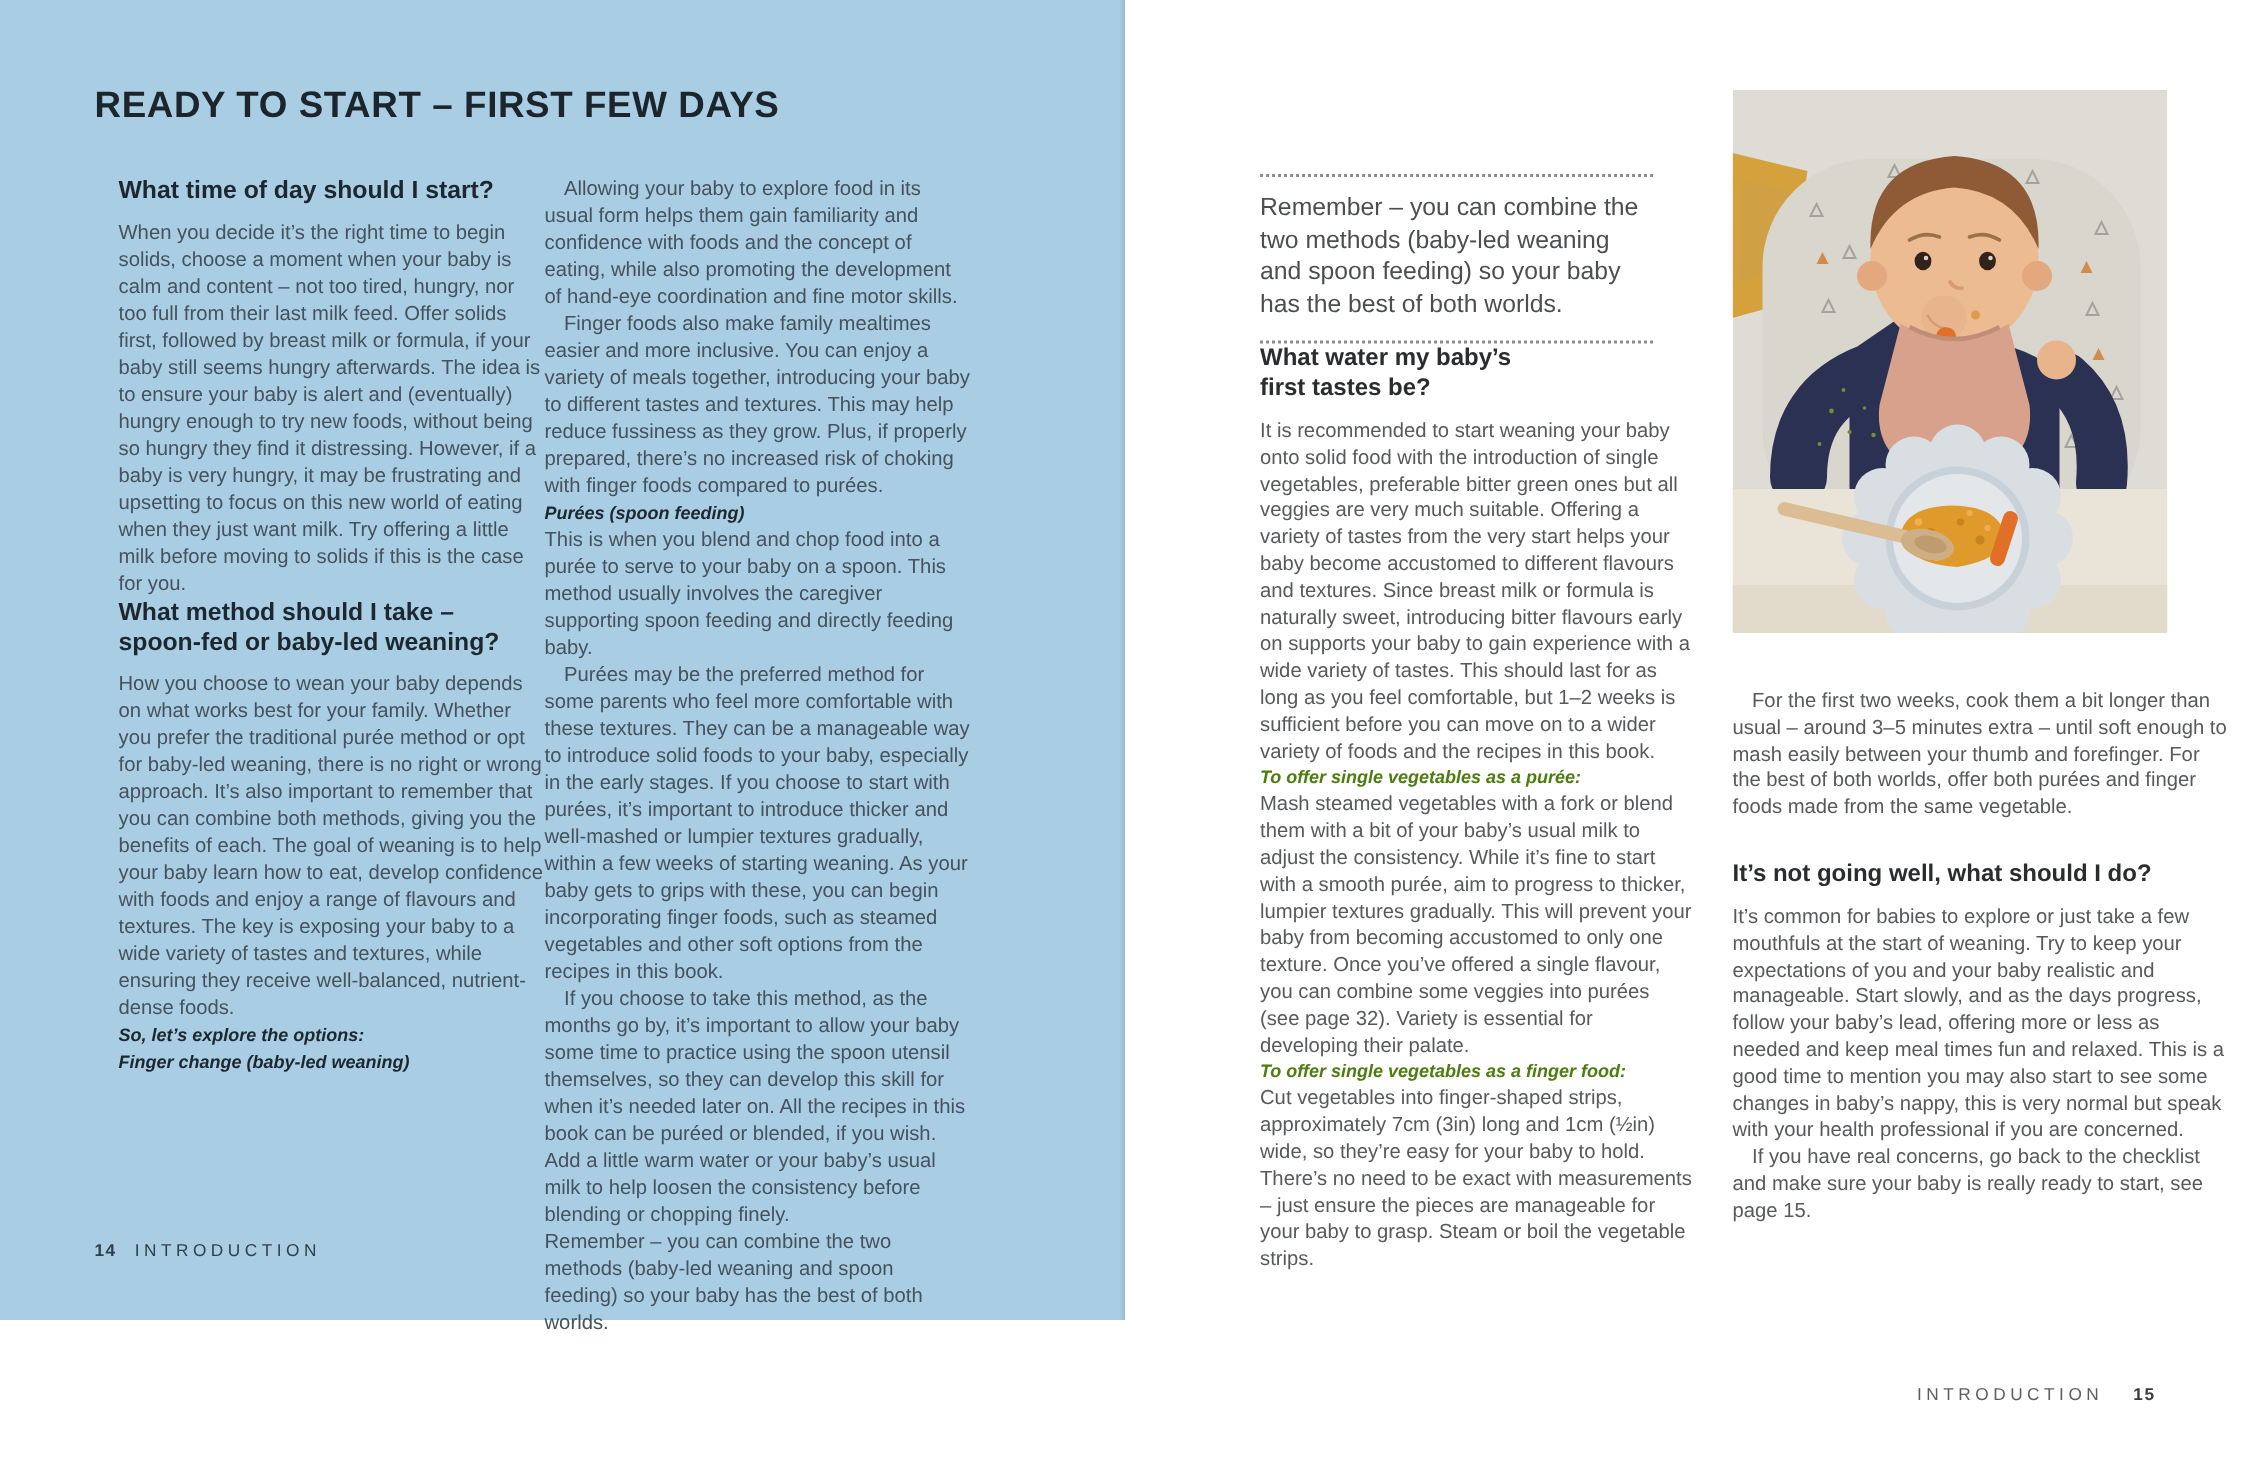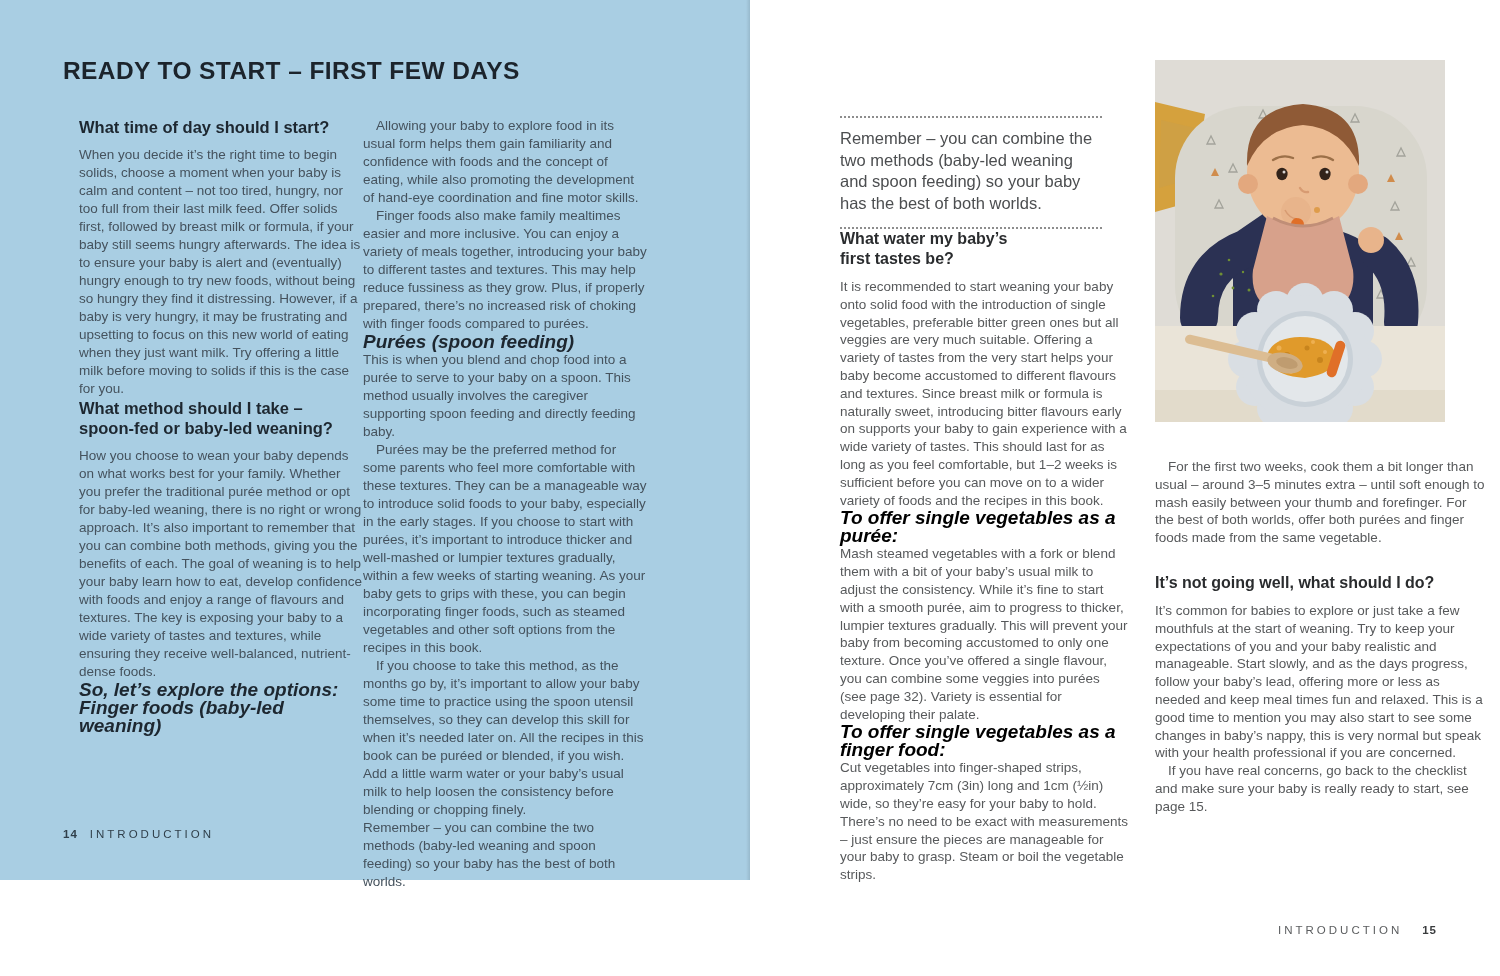--- a/index.html
+++ b/index.html
@@ -35,41 +35,41 @@
     margin:0;font-size:13.5px;line-height:18px;color:#45525d;
   }
   .page-left p.body{color:#45525d;}
   p.indent{text-indent:13px;}
   h3.colhead{
     margin:0 0 9px 0;font-size:16.5px;line-height:20px;
     font-weight:bold;color:#1d2730;
   }
   .mt-section{margin-top:42px;}
   p.subhead{
-    margin:0;font-size:19px;line-height:18px;
+    margin:0;font-size:12px;line-height:18px;
     font-weight:bold;font-style:italic;color:#1d2730;
   }
   .mt-sub{margin-top:21px;}
   .mt-sub2{margin-top:8px;}
   .mt-par{margin-top:20px;}
 
   .footer-left{
     position:absolute;left:63px;bottom:40px;
     font-size:11.5px;letter-spacing:3px;color:#303f4a;
   }
   .footer-left .pagenum{font-weight:bold;letter-spacing:1px;margin-right:12px;}
 
   
   .page-right{
     position:absolute;left:750px;top:0;width:750px;height:976px;
     background:#ffffff;
   }
   .page-right p.body{color:#57595b;line-height:17.8px;}
   .page-right h3.colhead{color:#2a2c2e;font-size:16px;}
-  .page-right p.subhead{color:#000000;}
+  .page-right p.subhead{color:#4d7c0f;}
 
   .col-r1{position:absolute;left:90px;top:116px;width:288px;}
   .col-r2{position:absolute;left:405px;top:60px;width:330px;}
 
   .callout{
     border-top:2px dotted #8d8d8d;
     border-bottom:2px dotted #8d8d8d;
     padding:10px 0 13px 0;width:262px;
   }
   .callout p{
@@ -96,21 +96,21 @@
 
     <div class="cols-left">
       <div class="col">
         <h3 class="colhead">What time of day should I start?</h3>
         <p class="body">When you decide it’s the right time to begin solids, choose a moment when your baby is calm and content – not too tired, hungry, nor too full from their last milk feed. Offer solids first, followed by breast milk or formula, if your baby still seems hungry afterwards. The idea is to ensure your baby is alert and (eventually) hungry enough to try new foods, without being so hungry they find it distressing. However, if a baby is very hungry, it may be frustrating and upsetting to focus on this new world of eating when they just want milk. Try offering a little milk before moving to solids if this is the case for you.</p>
 
         <h3 class="colhead mt-section"><span>What method should I take –</span><br><span>spoon-fed or baby-led weaning?</span></h3>
         <p class="body">How you choose to wean your baby depends on what works best for your family. Whether you prefer the traditional purée method or opt for baby-led weaning, there is no right or wrong approach. It’s also important to remember that you can combine both methods, giving you the benefits of each. The goal of weaning is to help your baby learn how to eat, develop confidence with foods and enjoy a range of flavours and textures. The key is exposing your baby to a wide variety of tastes and textures, while ensuring they receive well-balanced, nutrient-dense foods.</p>
 
         <p class="subhead mt-sub">So, let’s explore the options:</p>
-        <p class="subhead mt-sub2">Finger foods (baby-led weaning)</p>
+        <p class="subhead mt-sub2">Finger change (baby-led weaning)</p>
       </div>
 
       <div class="col">
         <p class="body indent">Allowing your baby to explore food in its usual form helps them gain familiarity and confidence with foods and the concept of eating, while also promoting the development of hand-eye coordination and fine motor skills.</p>
         <p class="body indent">Finger foods also make family mealtimes easier and more inclusive. You can enjoy a variety of meals together, introducing your baby to different tastes and textures. This may help reduce fussiness as they grow. Plus, if properly prepared, there’s no increased risk of choking with finger foods compared to purées.</p>
 
         <p class="subhead mt-sub">Purées (spoon feeding)</p>
         <p class="body">This is when you blend and chop food into a purée to serve to your baby on a spoon. This method usually involves the caregiver supporting spoon feeding and directly feeding baby.</p>
         <p class="body indent">Purées may be the preferred method for some parents who feel more comfortable with these textures. They can be a manageable way to introduce solid foods to your baby, especially in the early stages. If you choose to start with purées, it’s important to introduce thicker and well-mashed or lumpier textures gradually, within a few weeks of starting weaning. As your baby gets to grips with these, you can begin incorporating finger foods, such as steamed vegetables and other soft options from the recipes in this book.</p>
         <p class="body indent">If you choose to take this method, as the months go by, it’s important to allow your baby some time to practice using the spoon utensil themselves, so they can develop this skill for when it’s needed later on. All the recipes in this book can be puréed or blended, if you wish. Add a little warm water or your baby’s usual milk to help loosen the consistency before blending or chopping finely.</p>

